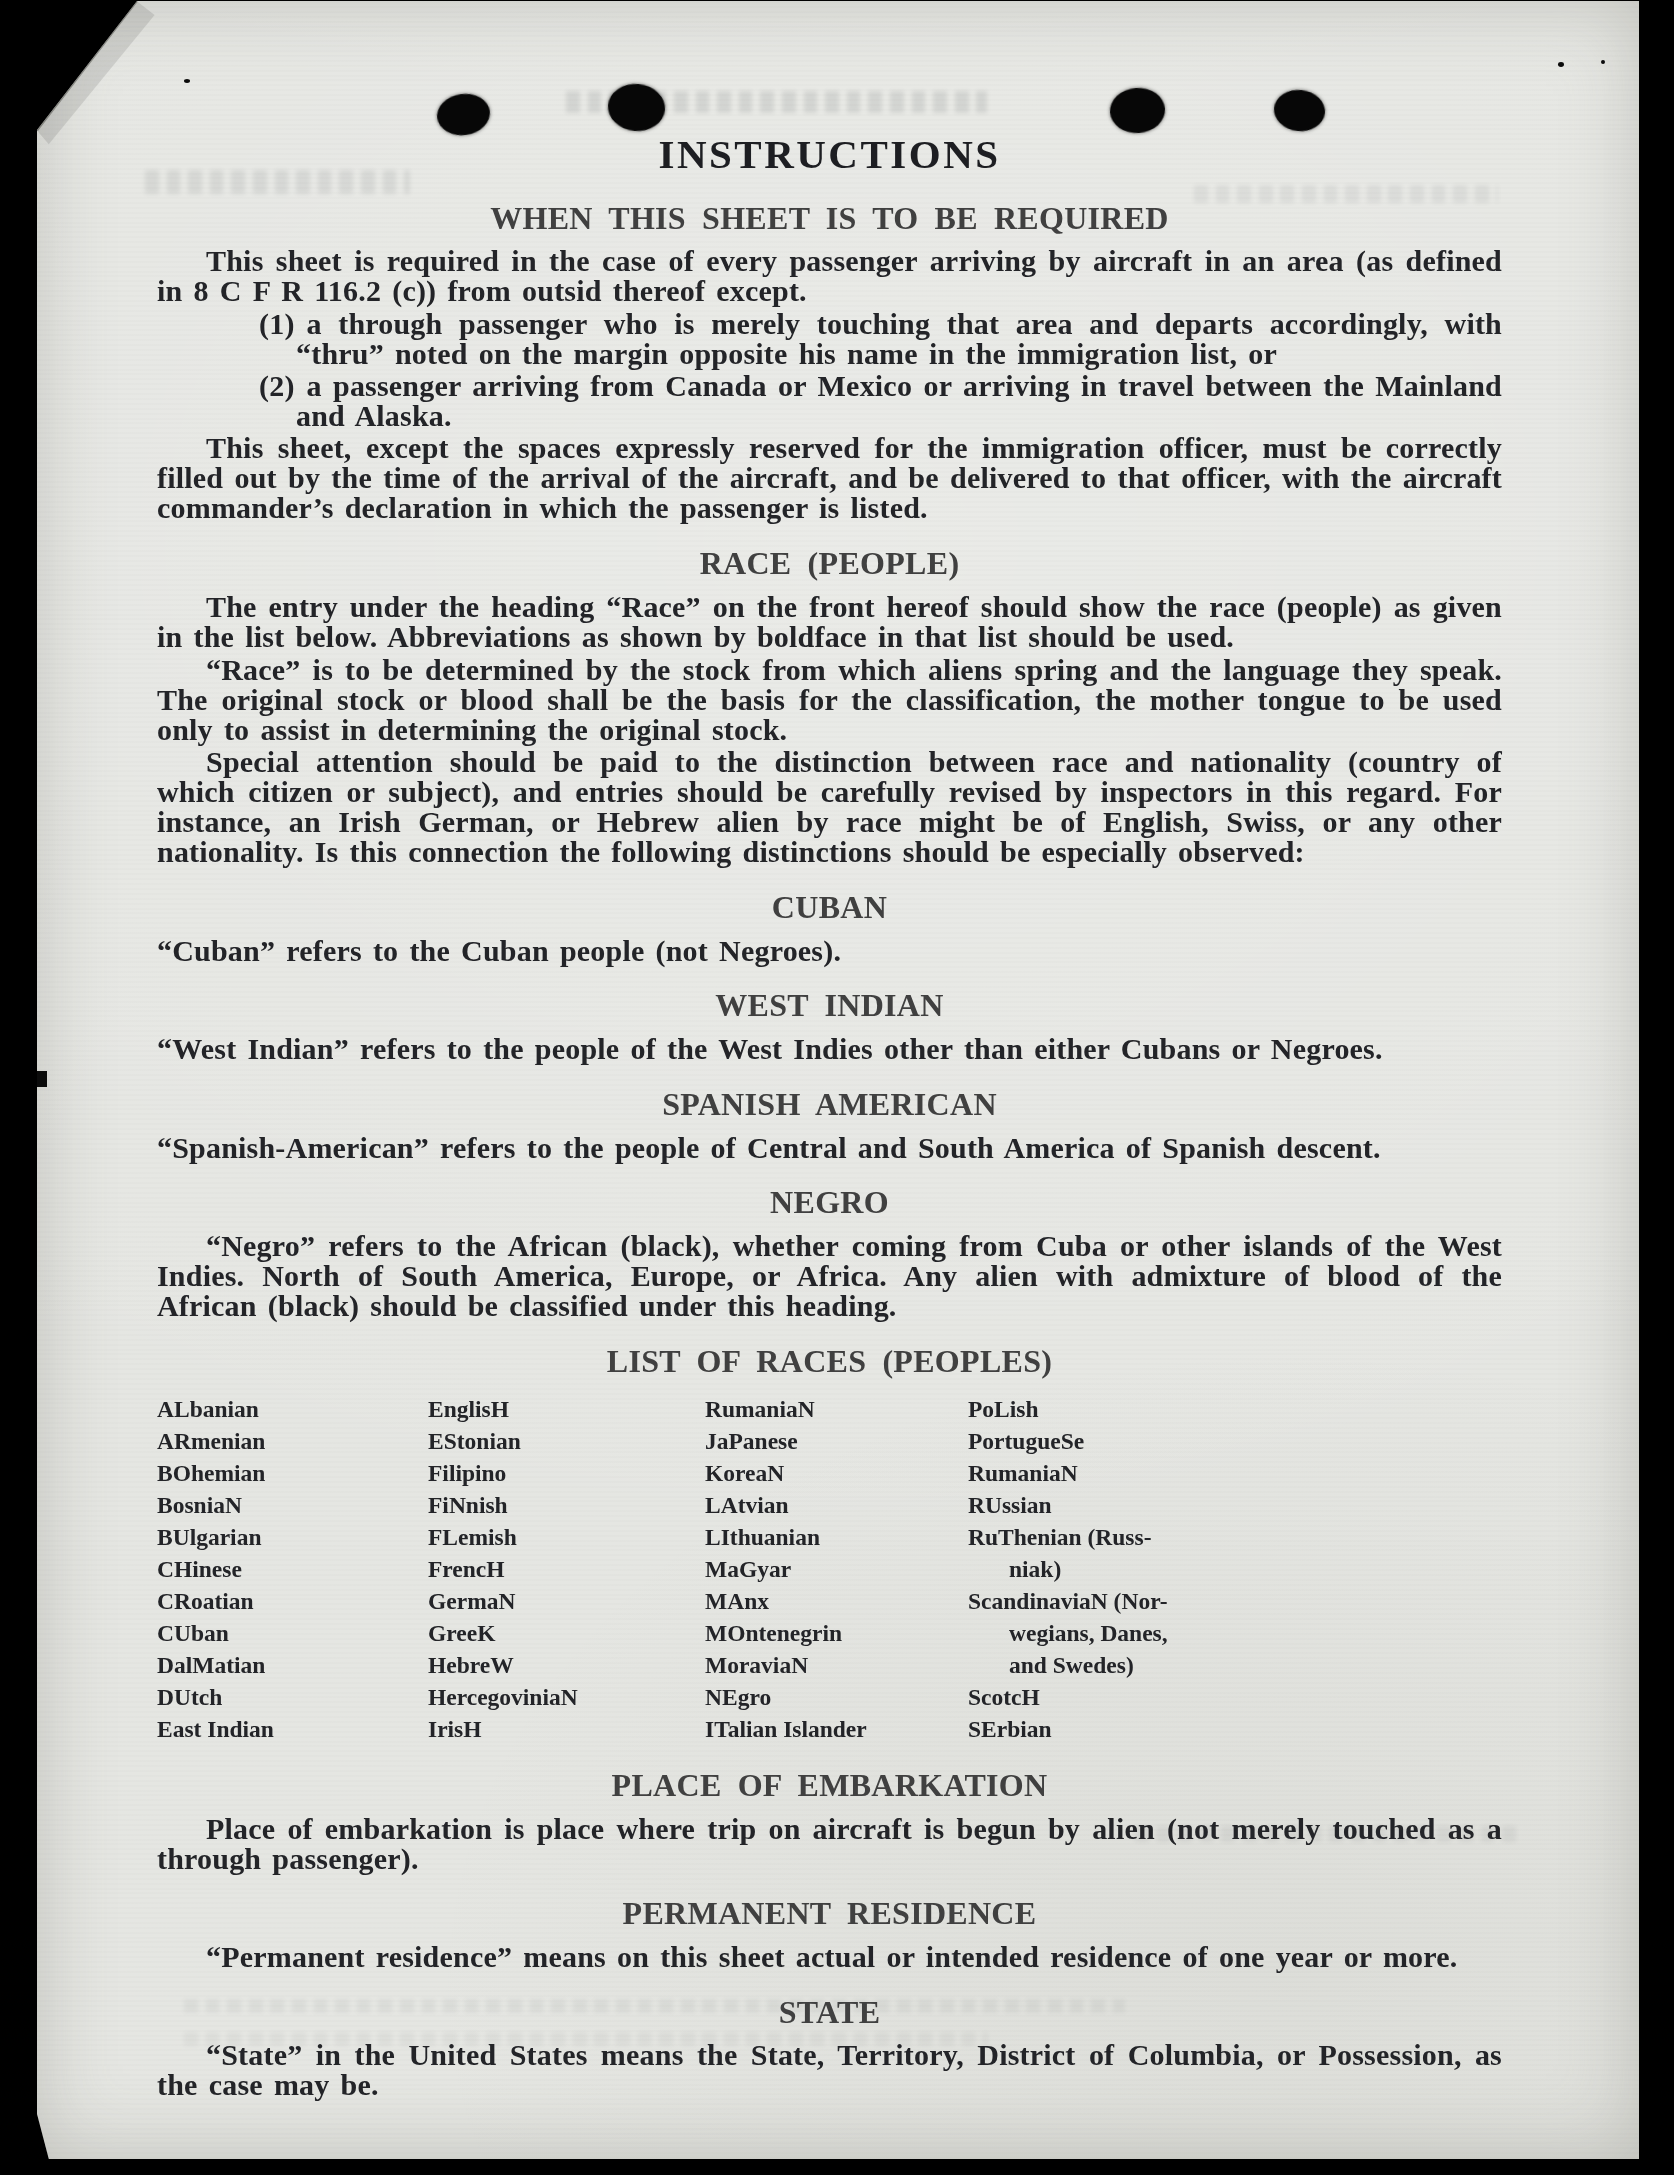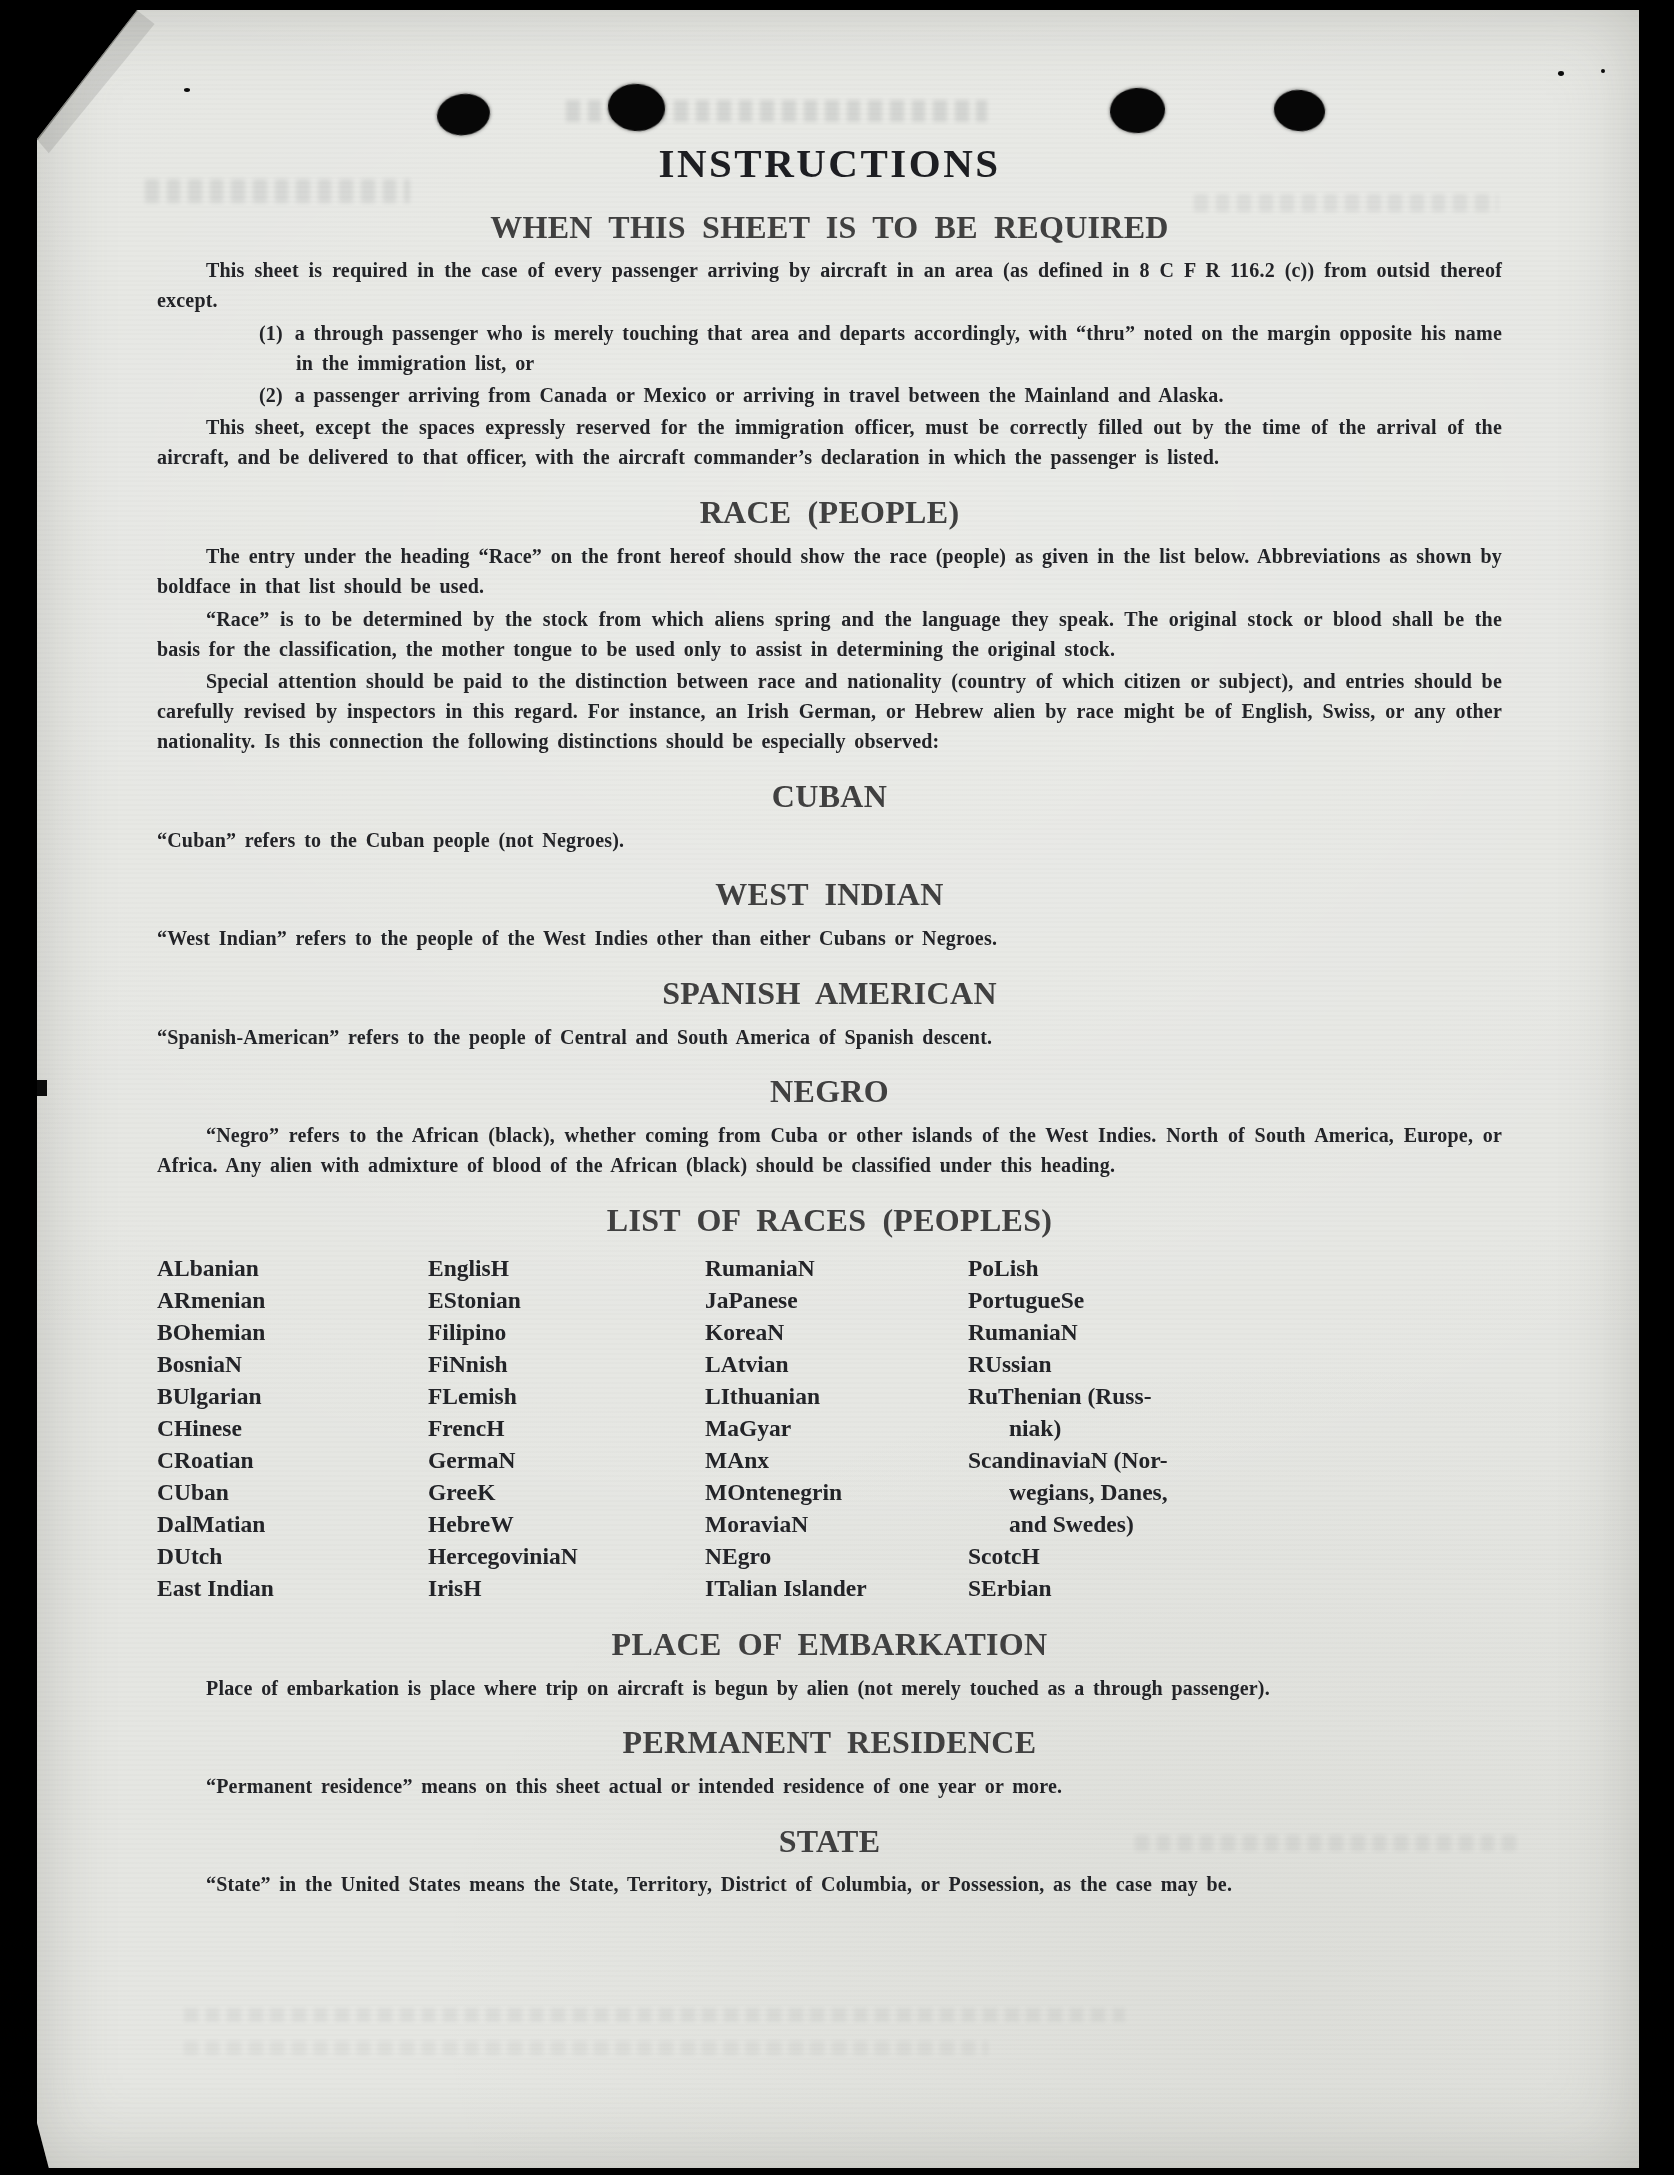--- a/index.html
+++ b/index.html
@@ -2,21 +2,21 @@
 <html><head>
 <meta charset="utf-8">
 <style>
   * { margin:0; padding:0; box-sizing:border-box; }
   html,body { background:#000; }
   body {
     width:1674px; height:2176px; position:relative; overflow:hidden;
     font-family:"Liberation Serif","DejaVu Serif",serif;
   }
   .paper {
-    position:absolute; left:37px; top:10px; width:1602px; height:2158px;
+    position:absolute; left:37px; top:1px; width:1602px; height:2158px;
     background:#e5e6e2; color:#232428;
     clip-path:polygon(100px 0, 100% 0, 100% 100%, 11.8px 100%, 0 2113px, 0 129px);
     box-shadow:inset 0 0 78px rgba(95,95,82,.28);
   }
   .paper::before {
     content:""; position:absolute; inset:0; pointer-events:none;
     background:
       repeating-linear-gradient(0deg, rgba(0,0,0,.012) 0 2px, transparent 2px 4.9px),
       radial-gradient(120% 70% at 50% 25%, rgba(255,255,255,.20), transparent 70%),
       radial-gradient(90% 50% at 78% 92%, rgba(110,110,95,.07), transparent 60%);
@@ -29,21 +29,21 @@
   .content { position:absolute; left:120px; top:0; width:1345px; }
   .title {
     margin-top:129px; text-align:center;
     font-size:41px; font-weight:700; letter-spacing:2.5px; color:#1d1e22;
   }
   h2 {
     font-size:32px; font-weight:700; text-align:center;
     word-spacing:7.8px; letter-spacing:0.3px; margin:21.6px 0 9.8px; color:#404040;
   }
   p {
-    font-size:20px; font-weight:700; line-height:30px;
+    font-size:30px; font-weight:700; line-height:30px;
     text-align:justify; word-spacing:3.4px; letter-spacing:0.2px; margin-bottom:2.9px;
   }
   p.ind { text-indent:49px; }
   p.numitem { padding-left:139px; text-indent:-37px; margin-bottom:2px; }
   p.numitem .num { padding-right:11.8px; }
   .races { display:flex; margin-top:13.7px; margin-bottom:5.9px; }
   .race-col { }
   .rc1 { width:271px; } .rc2 { width:277px; } .rc3 { width:263px; }
   .rc4 { width:284px; } .rc5 { flex:1; }
   .race-line { font-size:23.5px; font-weight:700; line-height:32px; white-space:nowrap; }

